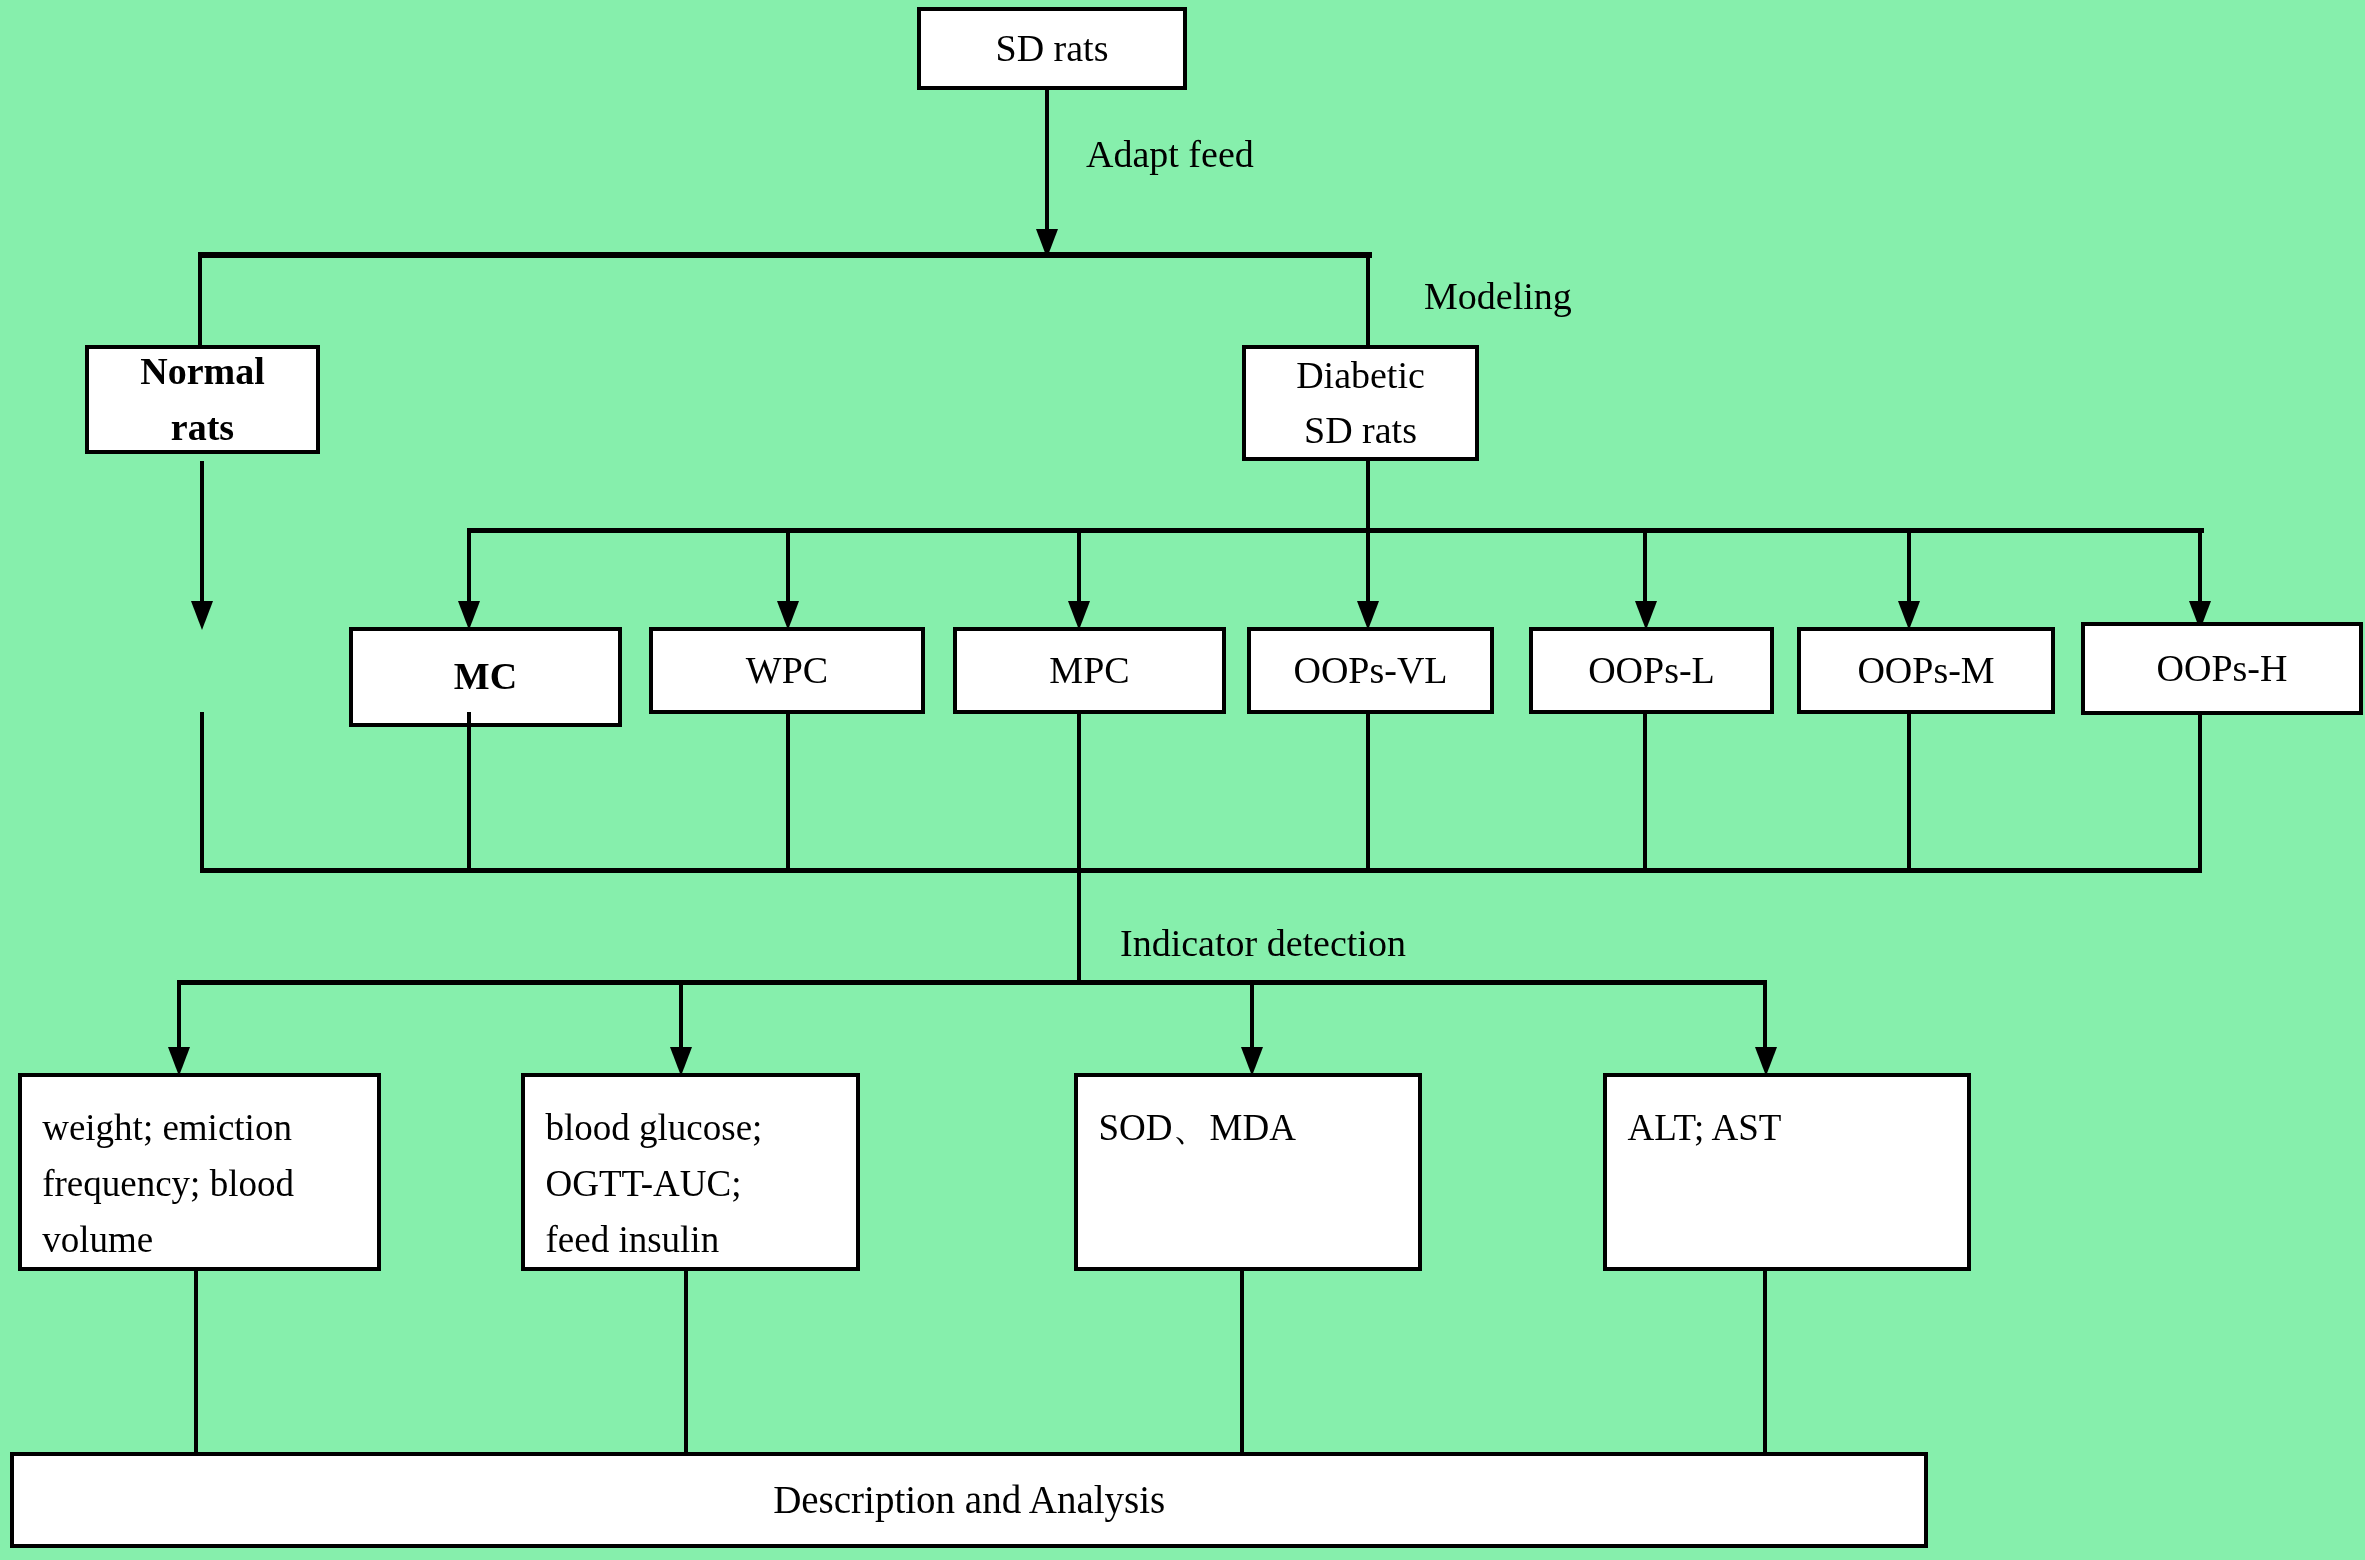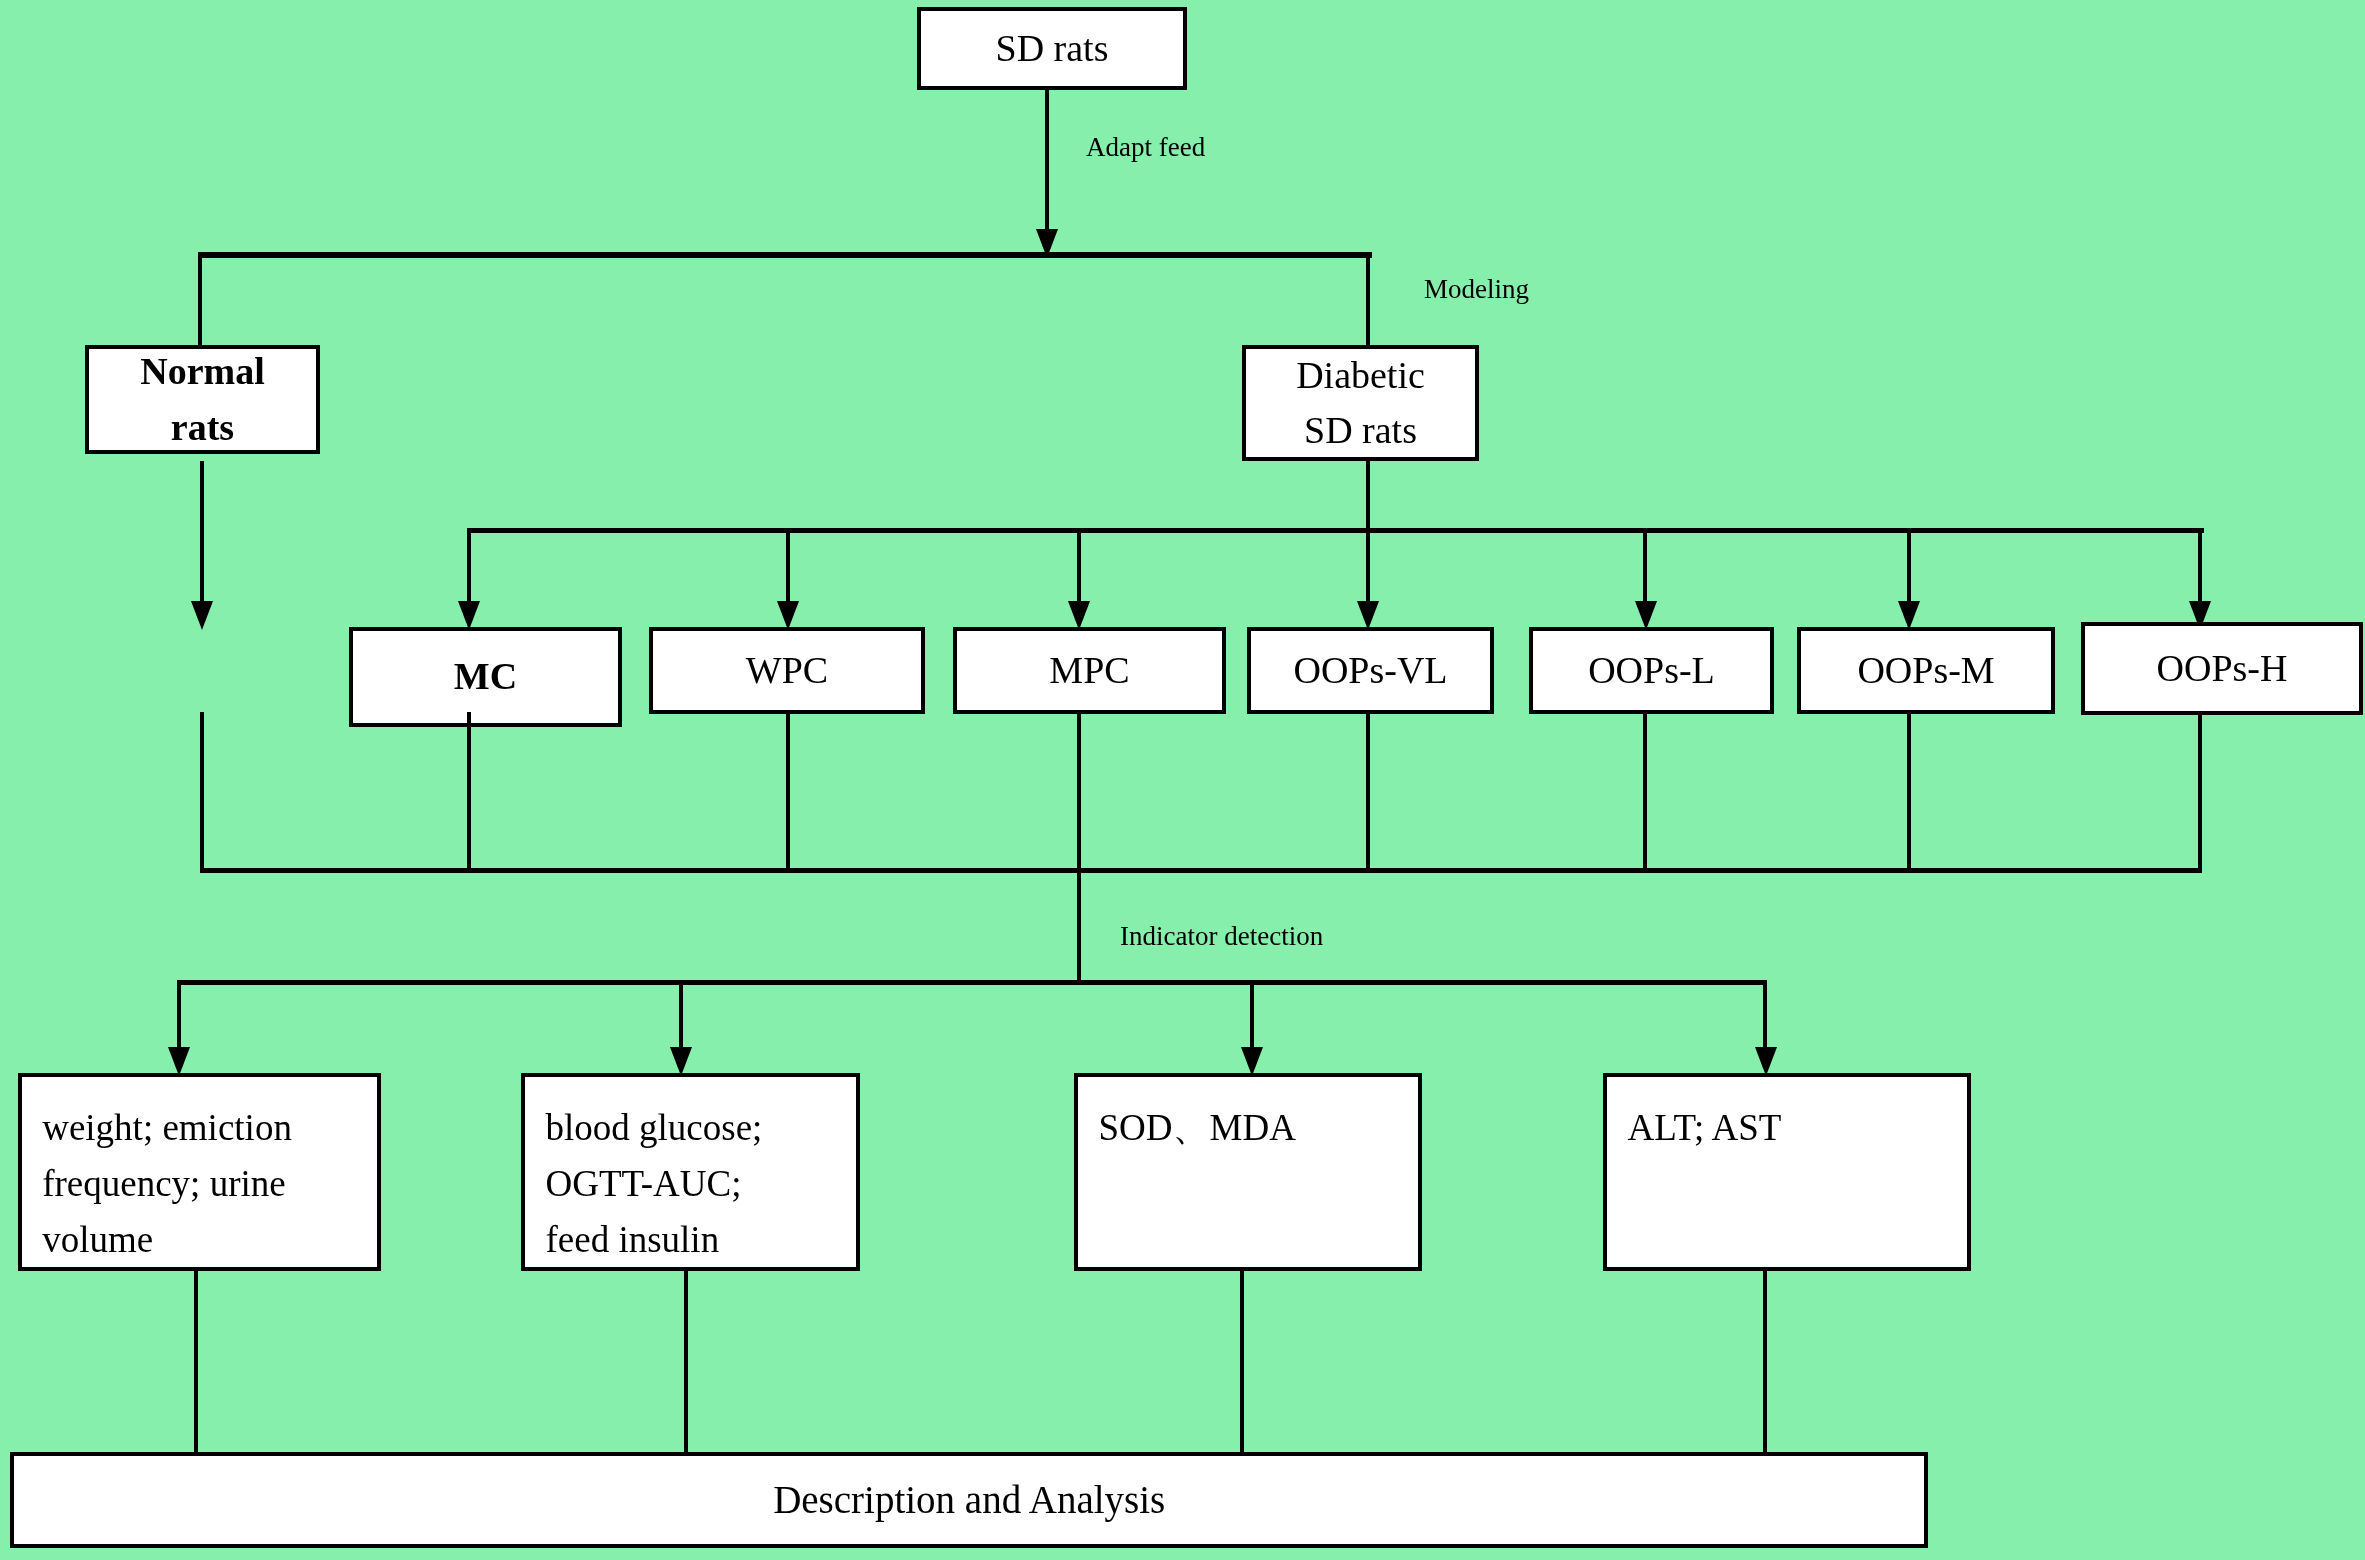--- a/index.html
+++ b/index.html
@@ -37,21 +37,21 @@
   .hline{position:absolute;height:4.8px;background:#000;}
   .hline.thick{height:6.1px;}
   .arrow{
     position:absolute;width:0;height:0;
     border-left:11px solid transparent;
     border-right:11px solid transparent;
     border-top:29px solid #000;
   }
   .lbl{
     position:absolute;
-    font-size:27px;
+    font-size:38px;
     white-space:nowrap;
   }
 </style>
 </head>
 <body>
 
 <div id="canvas">
 
   <div class="box" style="left:917px;top:6.8px;width:270px;height:83px;">
     <span>SD rats</span>
@@ -136,21 +136,21 @@
   <div class="arrow" style="left:168px;top:1047px;"></div>
   <div class="vline" style="left:679px;top:983px;height:64px;"></div>
   <div class="arrow" style="left:670px;top:1047px;"></div>
   <div class="vline" style="left:1250px;top:983px;height:64px;"></div>
   <div class="arrow" style="left:1241px;top:1047px;"></div>
   <div class="vline" style="left:1763px;top:983px;height:64px;"></div>
   <div class="arrow" style="left:1755px;top:1047px;"></div>
 
   <div class="box topleft" style="left:17.7px;top:1073px;width:363px;height:198px;">
     <span>weight; emiction</span>
-    <span>frequency; urine</span>
+    <span>frequency; blood</span>
     <span>volume</span>
   </div>
   <div class="box topleft" style="left:521px;top:1073px;width:339px;height:198px;">
     <span>blood glucose;</span>
     <span>OGTT-AUC;</span>
     <span>feed insulin</span>
   </div>
   <div class="box topleft" style="left:1074px;top:1073px;width:348px;height:198px;">
     <span>SOD、MDA</span>
   </div>

